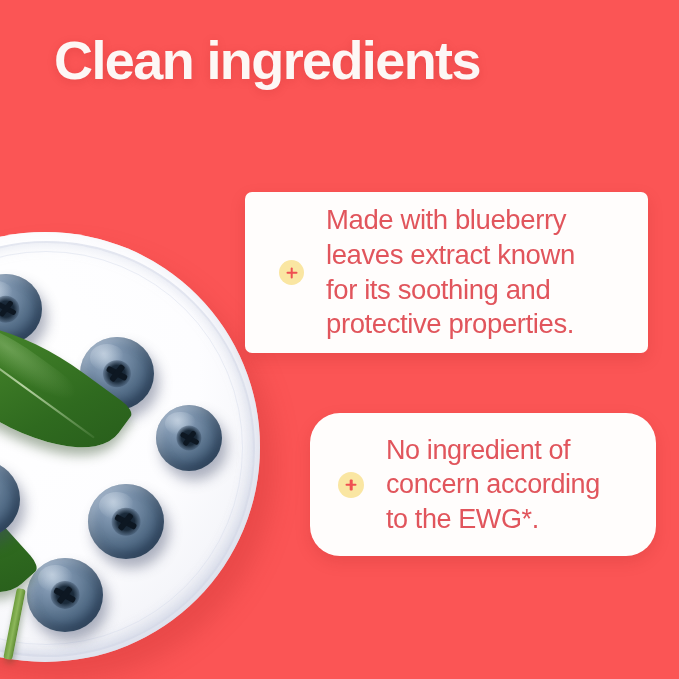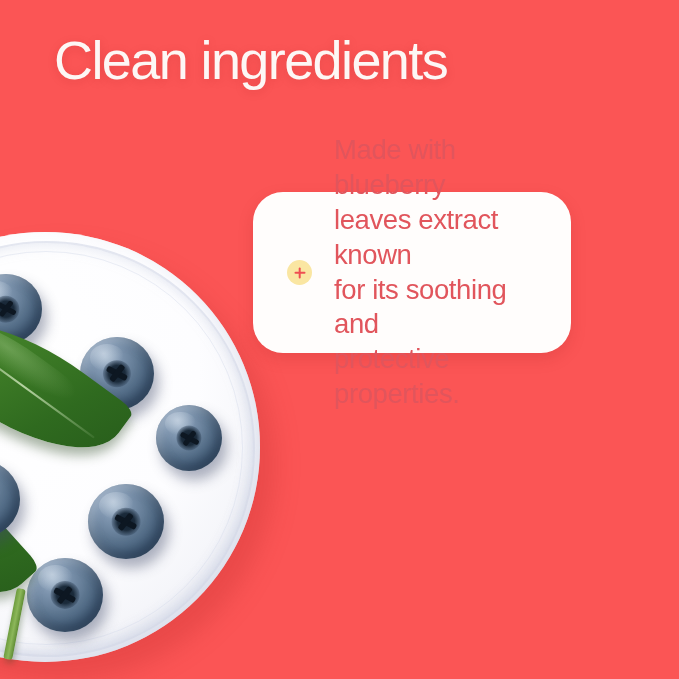--- a/index.html
+++ b/index.html
@@ -16,21 +16,21 @@
     font-family: "Liberation Sans", sans-serif;
     -webkit-font-smoothing: antialiased;
   }
 
   
   #page-title {
     position: absolute;
     left: 54px;
     top: 32px;
     font-size: 54px;
-    font-weight: 400;
+    font-weight: 700;
     letter-spacing: -1.6px;
     color: #fdf7f5;
     line-height: 1.05;
     white-space: nowrap;
     text-shadow: 0 2px 10px rgba(150,20,20,0.18);
   }
 
   
   #photo {
     position: absolute;
@@ -140,21 +140,21 @@
 
   
   .card {
     position: absolute;
     background: #fffdfc;
     border-radius: 30px;
     display: flex;
     align-items: center;
     box-shadow: 0 6px 16px rgba(150,25,25,0.16);
   }
-  #card-1 { left: 253px; top: 192px; width: 318px; height: 161px; }
+  #card-1 { left: 245px; top: 192px; width: 403px; height: 161px; border-radius: 7px; }
   #card-2 { left: 310px; top: 413px; width: 346px; height: 143px; }
 
   .plus-badge {
     flex: 0 0 auto;
     width: 25px;
     height: 25px;
     border-radius: 50%;
     background: #fae6a2;
     margin-left: 34px;
     position: relative;
@@ -255,15 +255,21 @@
   </div>
 
   <div class="card" id="card-1">
     <div class="plus-badge"></div>
     <div class="card-text">Made with blueberry
 leaves extract known
 for its soothing and
 protective properties.</div>
   </div>
 
+  <div class="card" id="card-2">
+    <div class="plus-badge"></div>
+    <div class="card-text">No ingredient of
+concern according
+to the EWG*.</div>
+  </div>
 
 
 </div>
 
 </body></html>

